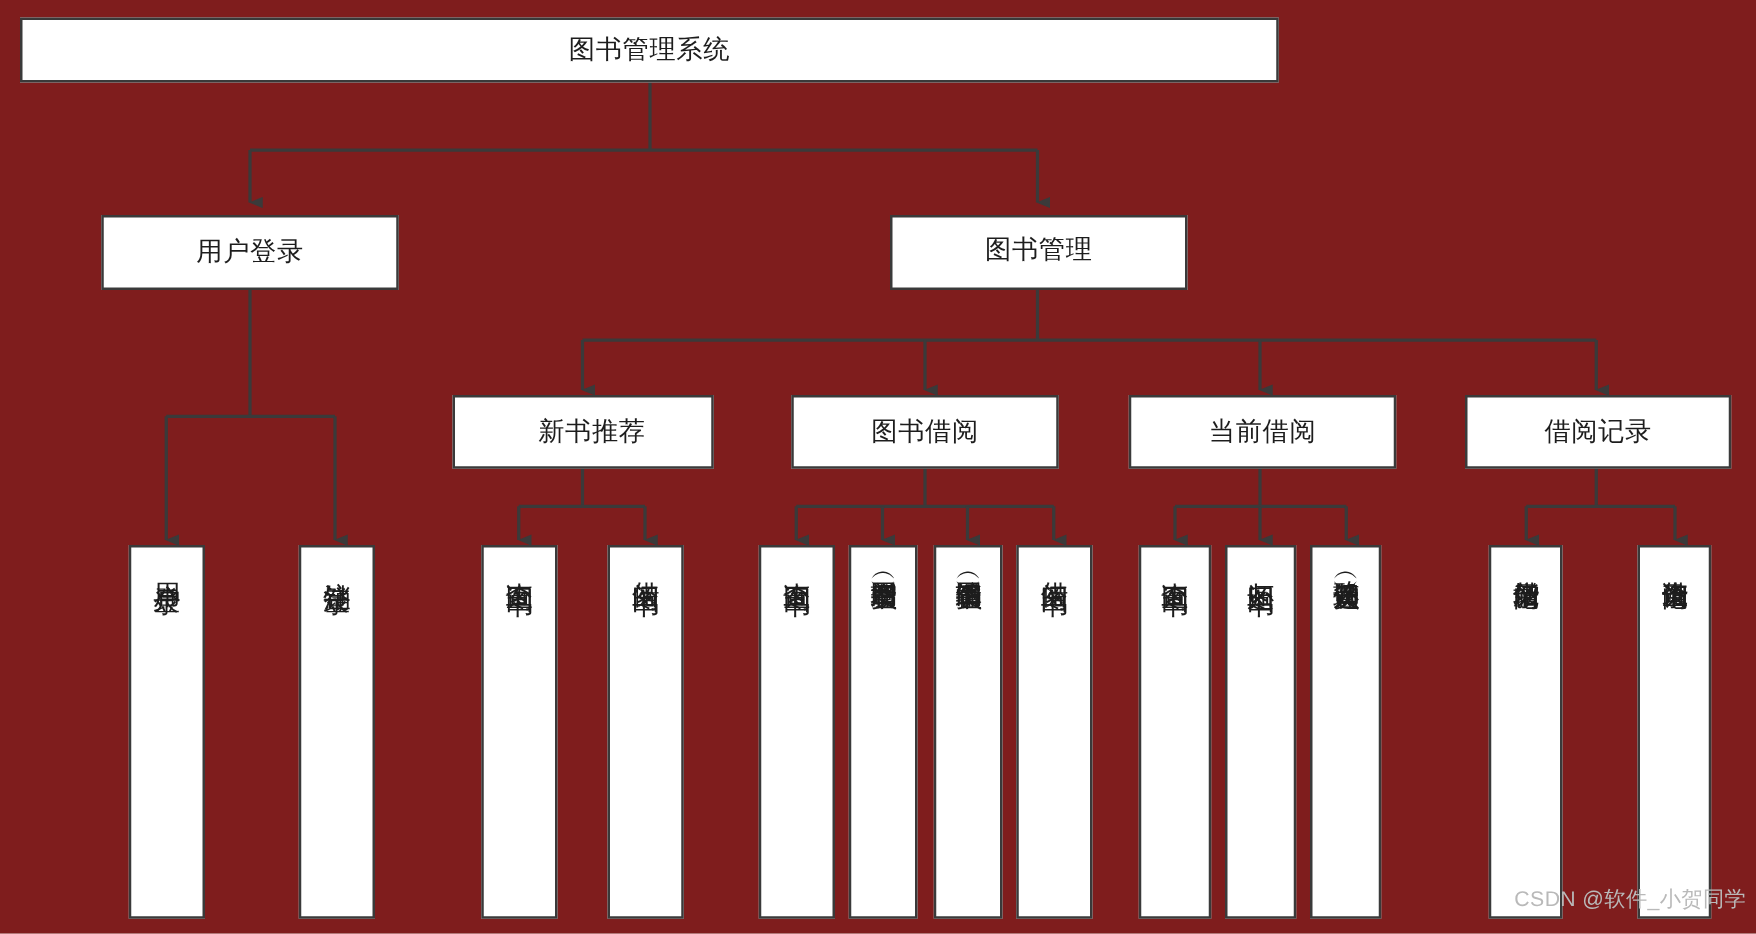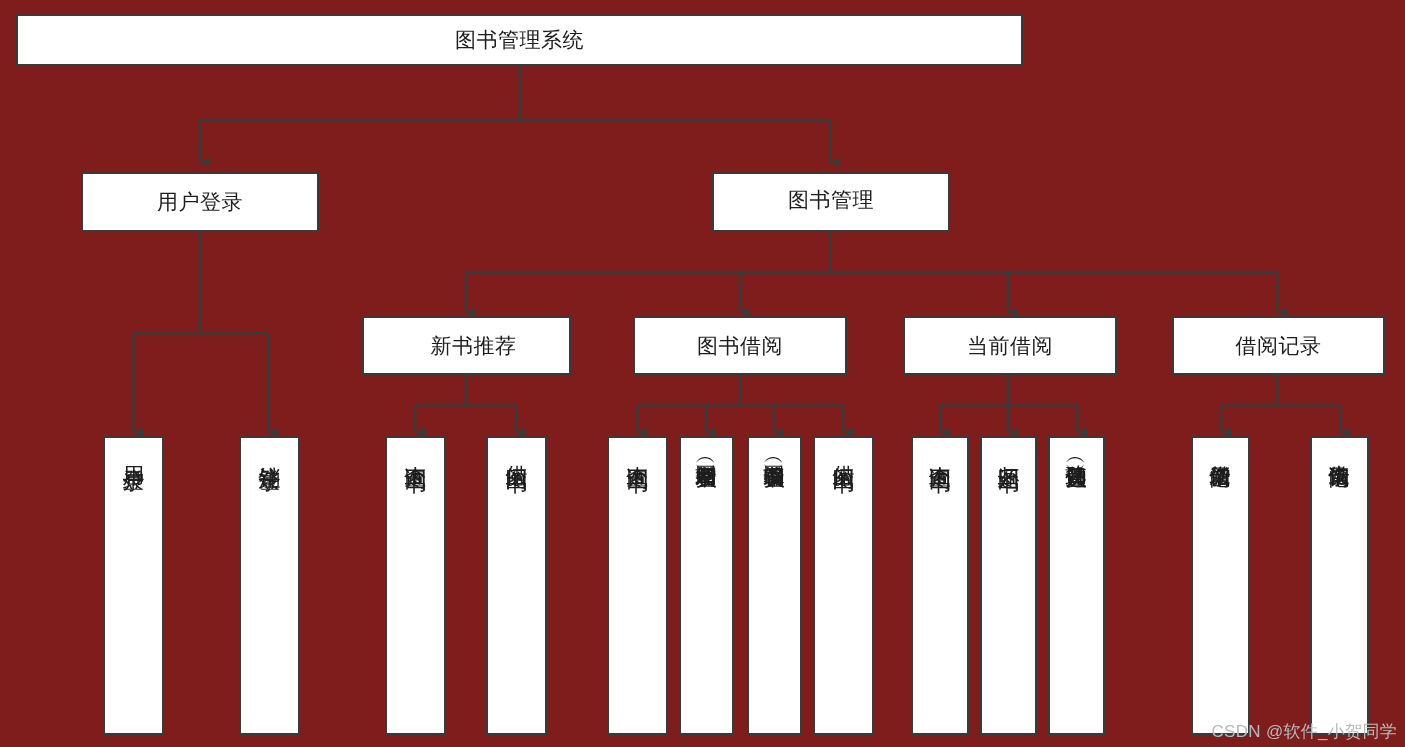--- a/index.html
+++ b/index.html
@@ -56,21 +56,21 @@
     letter-spacing: 2px;
     white-space: nowrap;
   }
   .node-box.vertical.tall-text .node-label {
     font-size: 21px;
     letter-spacing: 0.5px;
   }
   .watermark {
     position: absolute;
     right: 8px;
-    bottom: 4px;
+    bottom: 16px;
     color: #b9b9b9;
     font-size: 17px;
     white-space: nowrap;
     letter-spacing: 0.3px;
   }
 </style>
 </head>
 <body>
 
 <div id="diagram-root">

